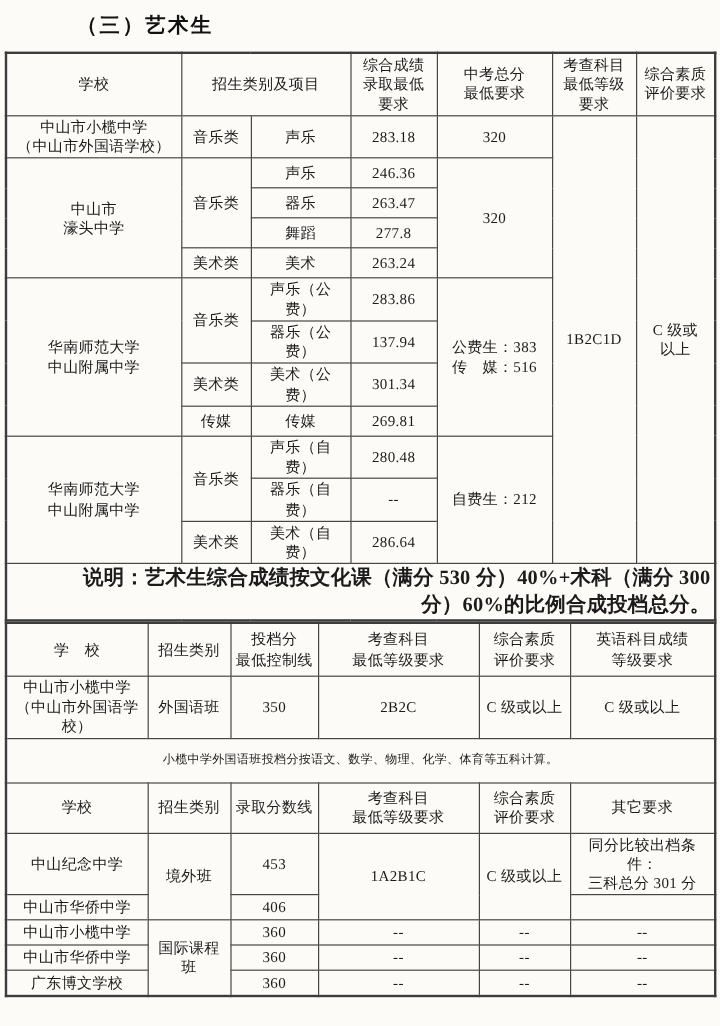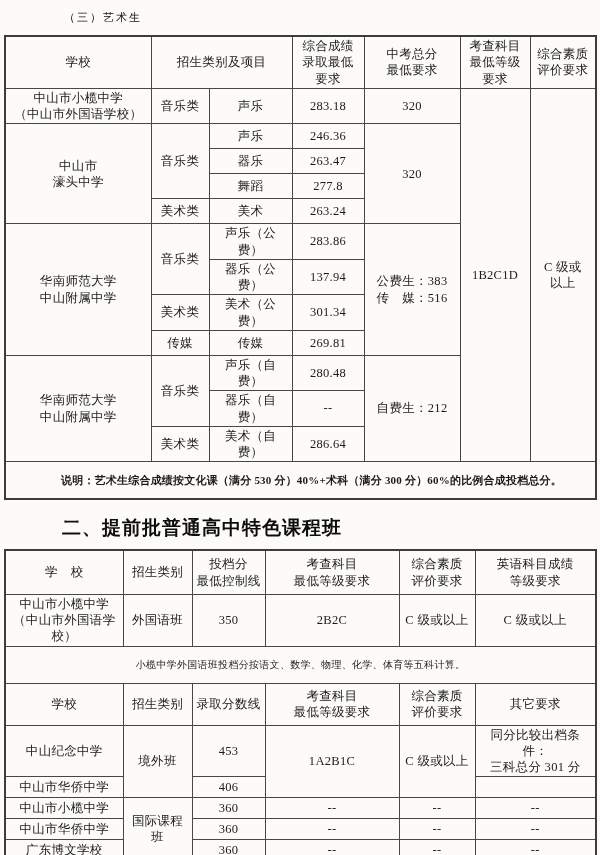--- a/index.html
+++ b/index.html
@@ -2,22 +2,22 @@
 <html><head>
 <meta charset="utf-8">
 <style>
   html,body{margin:0;padding:0;background:#e9e9e9;}
   .page{
     width:600px;height:855px;margin:0 auto;background:#fcfbf8;
     font-family:"Liberation Serif","DejaVu Serif",serif;color:#1b1b1b;
     overflow:hidden;box-sizing:border-box;padding-top:6px;
   }
   .title1{
-    font-size:11px;letter-spacing:2px;margin:4px 12px 10px 64px;
-    font-weight:400;color:#111;
+    font-size:17px;letter-spacing:2px;margin:4px 12px 10px 64px;
+    font-weight:700;color:#111;
   }
   .title2{
     font-size:19px;font-weight:bold;letter-spacing:1px;
     font-family:"Liberation Sans","DejaVu Sans",sans-serif;
     margin:15px 0 8px 62px;color:#0d0d0d;
   }
   table{
     border-collapse:collapse;table-layout:fixed;margin-left:4px;
     width:591px;border:2px solid #3c3c3c;
   }
@@ -25,22 +25,22 @@
     border:1px solid #474747;text-align:center;vertical-align:middle;
     font-size:12.5px;font-weight:normal;padding:1px 3px;
     white-space:pre-line;line-height:1.3;overflow:hidden;
     letter-spacing:0.3px;
   }
   
   .t1 tr.head{height:50px}
   .t1 tr.r1{height:32px}
   .t1 tr.std{height:25px}
   .t1 tr.note-row td{
-    height:34px;text-align:center;padding-left:25px;font-weight:bold;
-    font-size:11px;letter-spacing:0.2px;
+    height:34px;text-align:right;padding-left:25px;font-weight:bold;
+    font-size:17px;letter-spacing:0.2px;
   }
   
   .t2 tr.head1{height:44px}
   .t2 tr.rowB{height:34px}
   .t2 tr.note-row2 td{height:34px;font-size:10px}
   .t2 tr.head2{height:42px}
   .t2 tr.rowE{height:36px}
   .t2 tr.thin{height:21px}
 </style>
 </head>
@@ -146,21 +146,20 @@
       <td>美术类</td>
       <td>美术（自费）</td>
       <td>286.64</td>
     </tr>
     <tr class="note-row">
       <td colspan="7">说明：艺术生综合成绩按文化课（满分 530 分）40%+术科（满分 300 分）60%的比例合成投档总分。</td>
     </tr>
   </tbody>
     </table>
 
-  <div class="title2">二、提前批普通高中特色课程班</div>
 
   <table class="t2">
     <colgroup>
       <col style="width:118px">
         <col style="width:69px">
         <col style="width:73px">
       <col style="width:134px">
         <col style="width:76px">
         <col style="width:121px">
     </colgroup>

